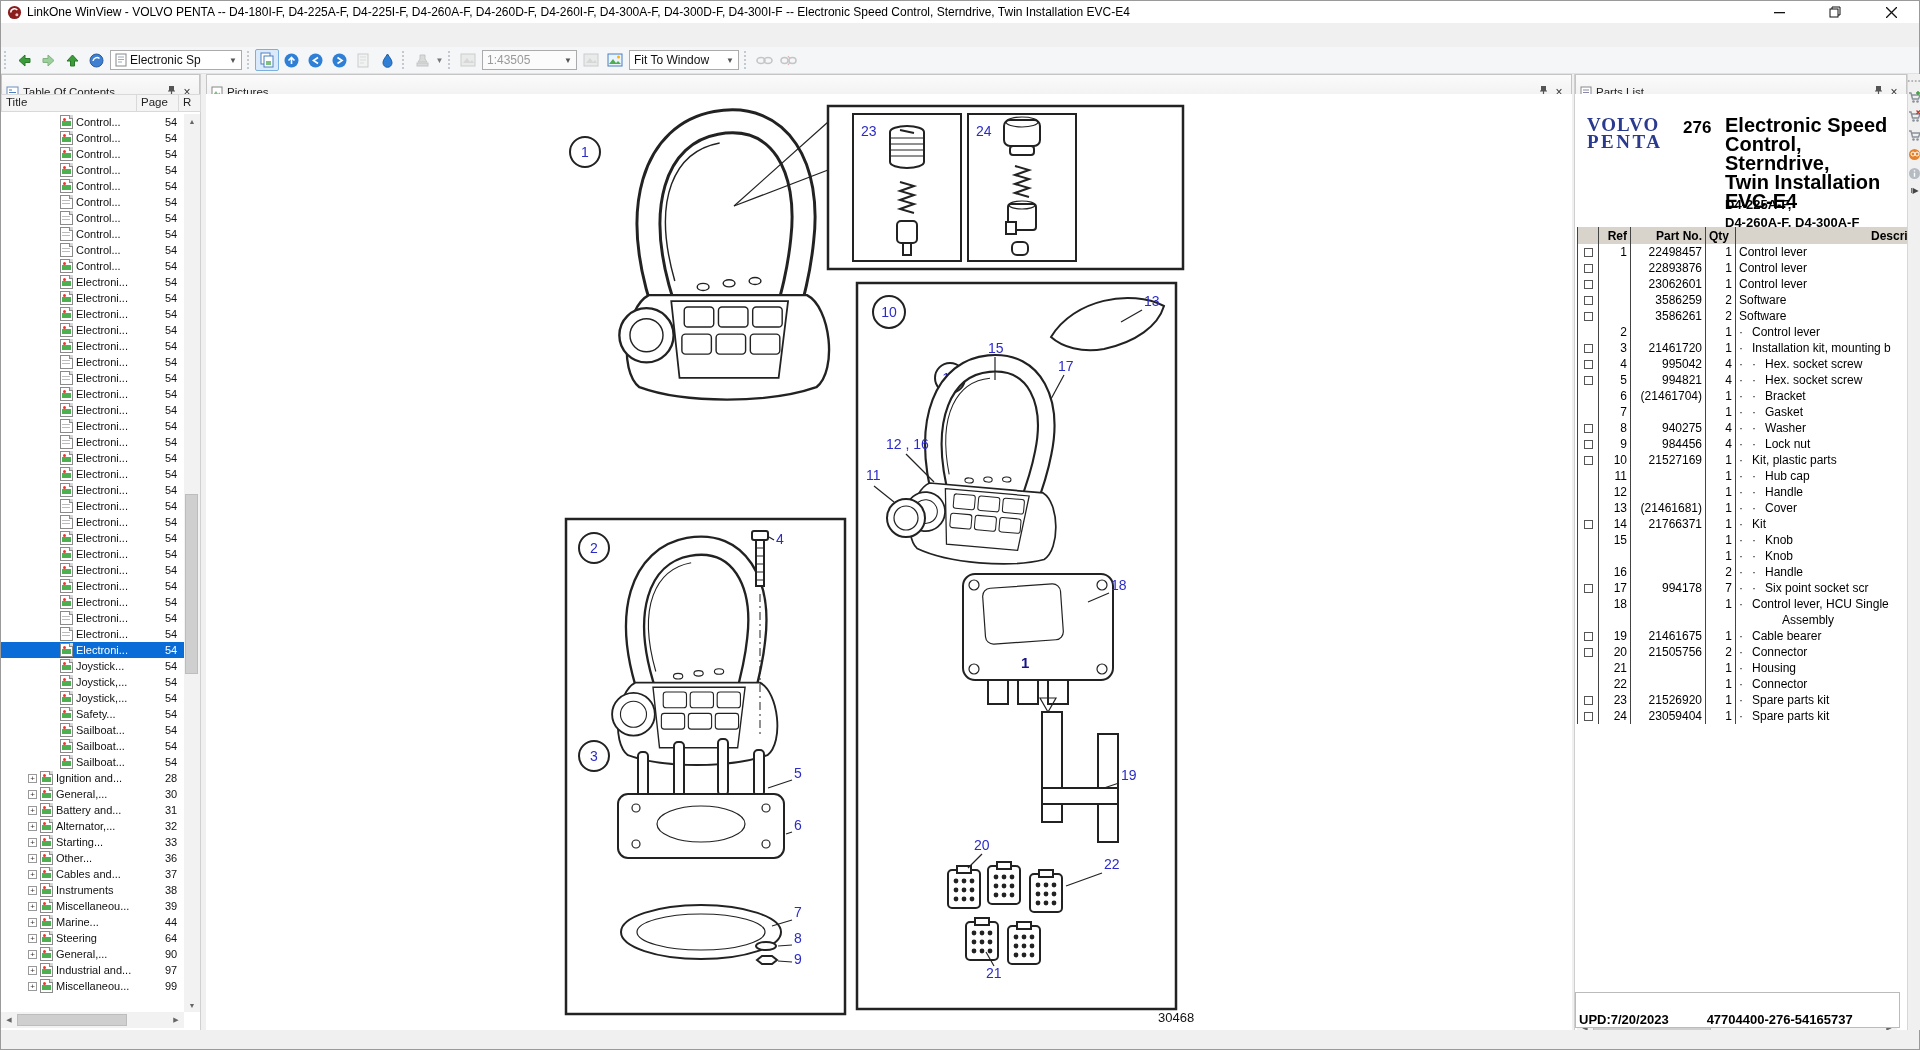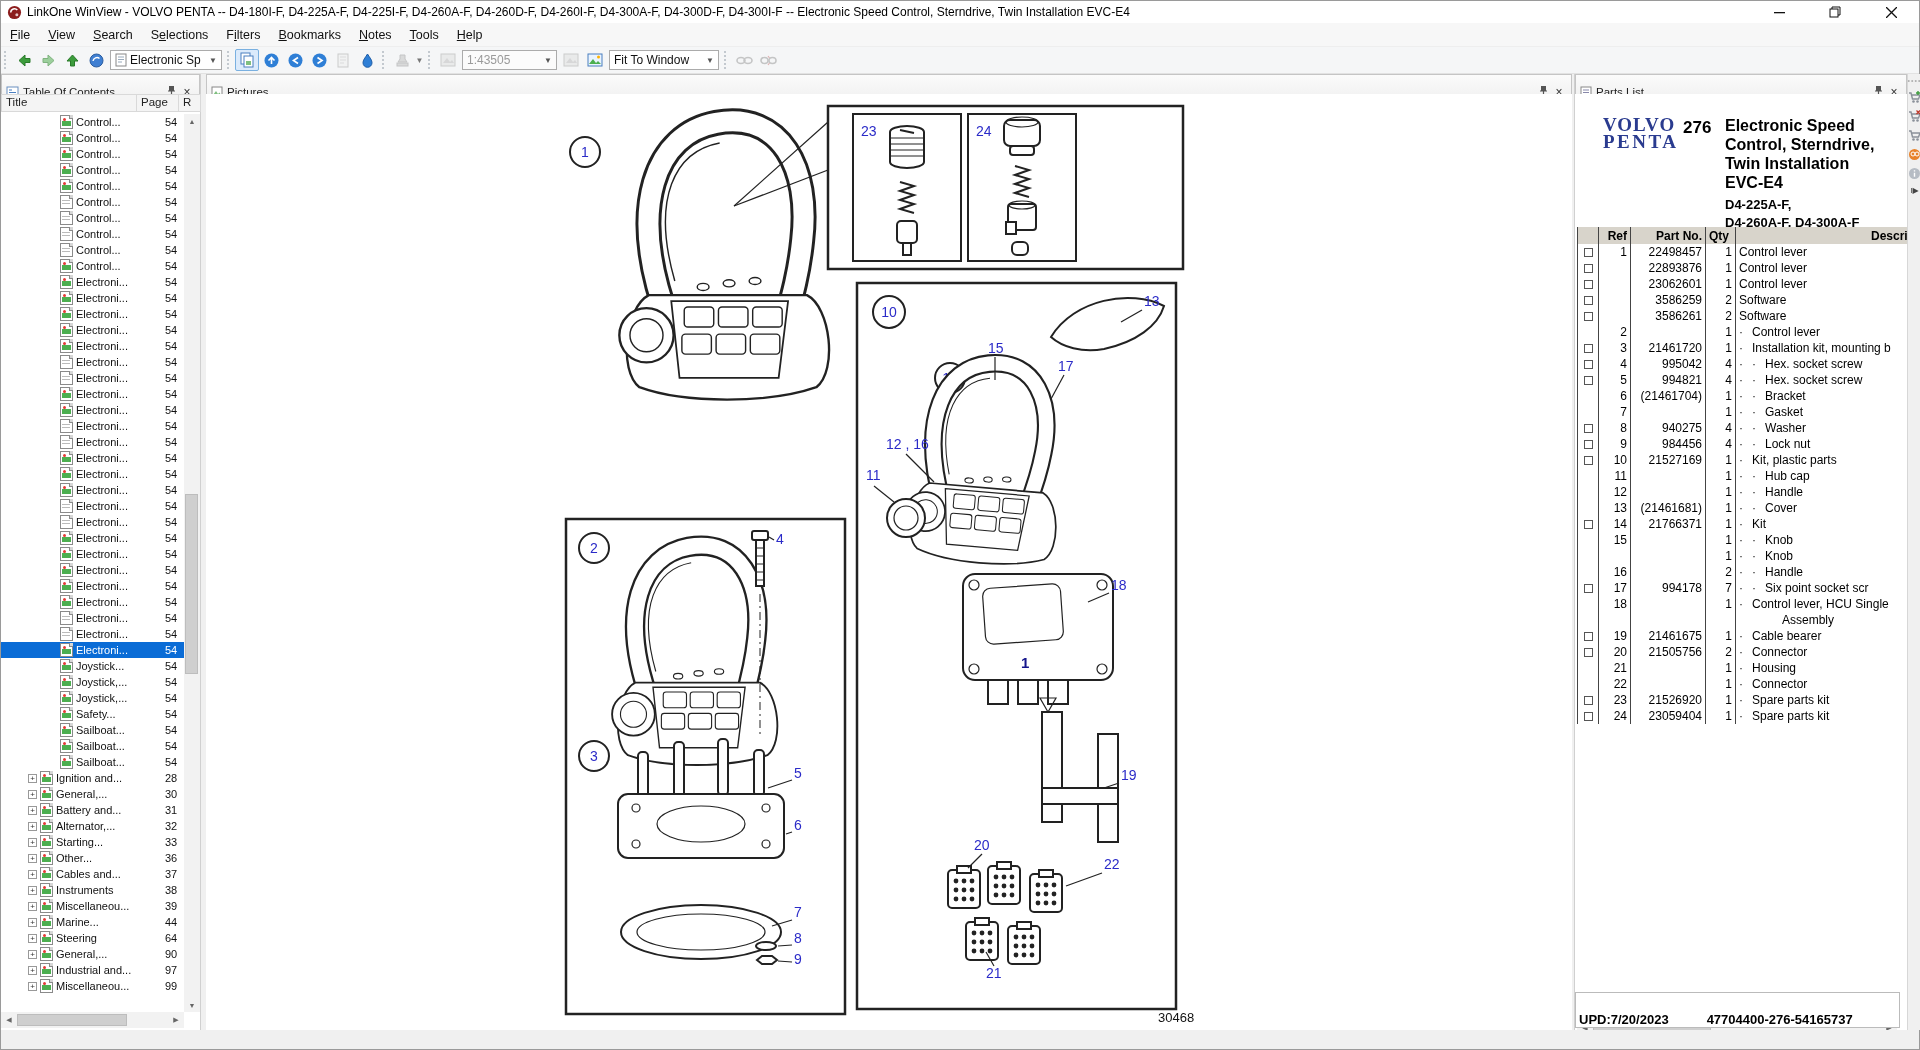--- a/index.html
+++ b/index.html
@@ -74,23 +74,23 @@
   #pic-canvas { position:absolute; left:0; top:20px; width:1366px; height:936px; background:#fff; }
   text.callout { fill:#2b2bc8; font-family:"Liberation Sans",sans-serif; font-size:14px; }
   text.callout.b { font-weight:bold; fill:#16168c; font-size:15px; }
   .lineart { fill:#fff; stroke:#222; stroke-width:2; }
   .thin { stroke:#222; stroke-width:1.2; fill:none; }
 
   
   #parts { position:absolute; left:1573px; top:73px; width:333px; height:956px; background:#fff; border-left:1px solid #d0d0d0; }
   #parts-body { position:absolute; left:0; top:20px; width:333px; height:936px; background:#fff; overflow:hidden; }
   #brand { position:absolute; left:12px; top:22px; color:#2a3b8f; font-weight:bold; line-height:17px;
-    font-size:19px; letter-spacing:1px; font-family:"Liberation Serif", serif;margin-left:16px; }
+    font-size:19px; letter-spacing:1px; font-family:"Liberation Serif", serif; }
   #fig-num { position:absolute; left:108px; top:24px; font-size:17px; font-weight:bold;text-align:right; }
-  #parts-heading { position:absolute; left:150px; top:22px; font-size:16px; font-weight:bold; line-height:19px; }
+  #parts-heading { position:absolute; left:150px; top:22px; font-size:20px; font-weight:bold; line-height:19px; }
   #parts-models { position:absolute; left:150px; top:102px; font-size:13px; font-weight:bold; line-height:18px; }
   #ptable { position:absolute; left:2px; top:133px; width:364px; font-size:12px; }
   .prow, #phdr { display:flex; align-items:center; height:16px; }
   #phdr { background:#d8d4cb; font-weight:bold; height:17px; }
   .pc { border-right:1px solid #444; height:100%; display:flex; align-items:center; padding:0 3px; }
   .pc.cbcol { width:22px; justify-content:center; border-left:1px solid #444; }
   .pc.ref { width:32px; justify-content:flex-end; }
   .pc.part { width:75px; justify-content:flex-end; }
   .pc.qty { width:30px; justify-content:flex-end; }
   .pc.desc { flex:1; overflow:hidden; white-space:nowrap; }
@@ -147,31 +147,20 @@
           </svg>
         </div>
       <div class="wbtn">
           <svg width="11" height="11" viewBox="0 0 11 11">
             <path d="M0 0L11 11M11 0L0 11" stroke="#111" stroke-width="1.3"></path>
           </svg>
         </div>
     </div>
   </div>
 
-  <div id="menubar">
-      <span class="menu-item"><u>F</u>ile</span>
-      <span class="menu-item"><u>V</u>iew</span>
-      <span class="menu-item"><u>S</u>earch</span>
-      <span class="menu-item">S<u>e</u>lections</span>
-      <span class="menu-item">F<u>i</u>lters</span>
-      <span class="menu-item"><u>B</u>ookmarks</span>
-      <span class="menu-item"><u>N</u>otes</span>
-      <span class="menu-item"><u>T</u>ools</span>
-      <span class="menu-item"><u>H</u>elp</span>
-    </div>
 
   <div id="toolbar">
     <div class="tb-grip"></div>
     <div class="tb-btn">
         <svg width="17" height="17" viewBox="0 0 17 17">
           <path d="M9 3L3 8.5L9 14V10.5H14V6.5H9Z" fill="#3c9c3c" stroke="#2a7a2a"></path>
         </svg>
       </div>
     <div class="tb-btn">
         <svg width="17" height="17" viewBox="0 0 17 17">
@@ -182,21 +171,21 @@
         <svg width="17" height="17" viewBox="0 0 17 17">
           <path d="M3 9L8.5 3L14 9H10.5V14H6.5V9Z" fill="#3c9c3c" stroke="#2a7a2a"></path>
         </svg>
       </div>
     <div class="tb-btn">
         <svg width="17" height="17" viewBox="0 0 17 17">
           <circle cx="8.5" cy="8.5" r="6.5" fill="#3f7fd2" stroke="#2a5da0"></circle>
           <path d="M5 9a4 4 0 0 1 6.5-2.5" stroke="#fff" stroke-width="1.4" fill="none"></path>
         </svg>
       </div>
-    <div class="combo" style="width:112px">
+    <div class="combo" style="width:132px">
       <svg width="12" height="14" viewBox="0 0 12 14" style="margin-right:3px">
           <rect x="1" y="1" width="10" height="12" fill="#fff" stroke="#888"></rect>
           <path d="M3 4h6M3 6.5h6M3 9h4" stroke="#9ab" stroke-width="1"></path>
         </svg>
       <span>Electronic Sp</span>
       <span class="carat">▼</span>
     </div>
     <div class="tb-grip"></div>
     <div class="tb-btn active">
         <svg width="16" height="16" viewBox="0 0 16 16">

